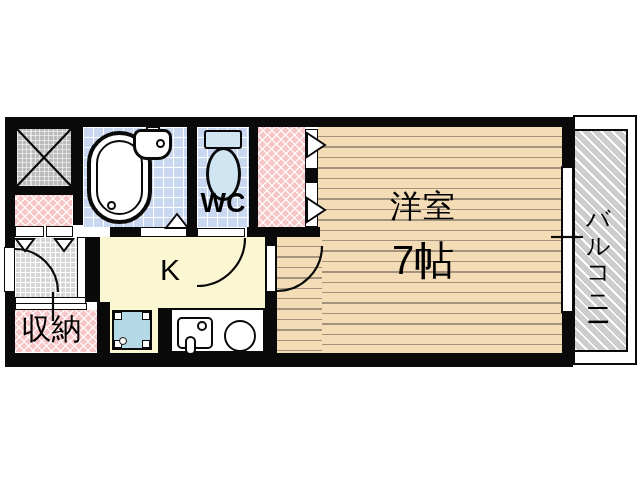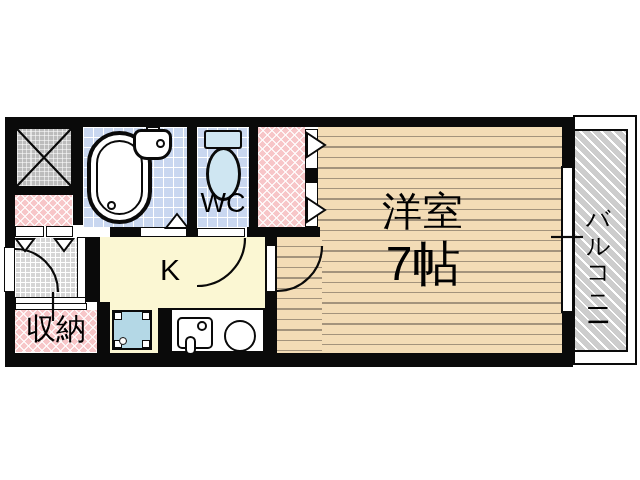--- a/index.html
+++ b/index.html
@@ -111,20 +111,20 @@
     </g>
     <g fill="#ffffff" stroke="#0a0a0a" stroke-width="2">
       <path d="M177,214 L188,228 L166,228 Z"></path>
       <path d="M16,239 L34,239 L25,251 Z"></path>
       <path d="M55,239 L73,239 L64,251 Z"></path>
       <path d="M307,133 L325,145 L307,157 Z"></path>
       <path d="M307,198 L325,210 L307,222 Z"></path>
     </g>
   </svg>
 
-  <div class="lbl" style="left:195px;top:189px;width:56px;font-size:27px;">WC</div>
-  <div class="lbl" style="left:333px;top:190px;width:180px;font-size:40px;letter-spacing:1px;">洋室</div>
-  <div class="lbl" style="left:333px;top:239px;width:180px;font-size:48px;">7帖</div>
+  <div class="lbl" style="left:195px;top:189px;width:56px;font-size:27px;font-weight:bold;">WC</div>
+  <div class="lbl" style="left:333px;top:190px;width:180px;font-size:32px;letter-spacing:1px;">洋室</div>
+  <div class="lbl" style="left:333px;top:239px;width:180px;font-size:40px;">7帖</div>
   <div class="lbl" style="left:155px;top:254px;width:30px;font-size:30px;">K</div>
-  <div class="lbl" style="left:17px;top:313px;width:78px;font-size:30px;">収納</div>
+  <div class="lbl" style="left:17px;top:313px;width:69px;font-size:30px;">収納</div>
   <div class="lbl" style="left:586px;top:172px;height:160px;font-size:24px;writing-mode:vertical-rl;letter-spacing:2px;">バルコニー</div>
 
 </div>
 
 </body></html>

